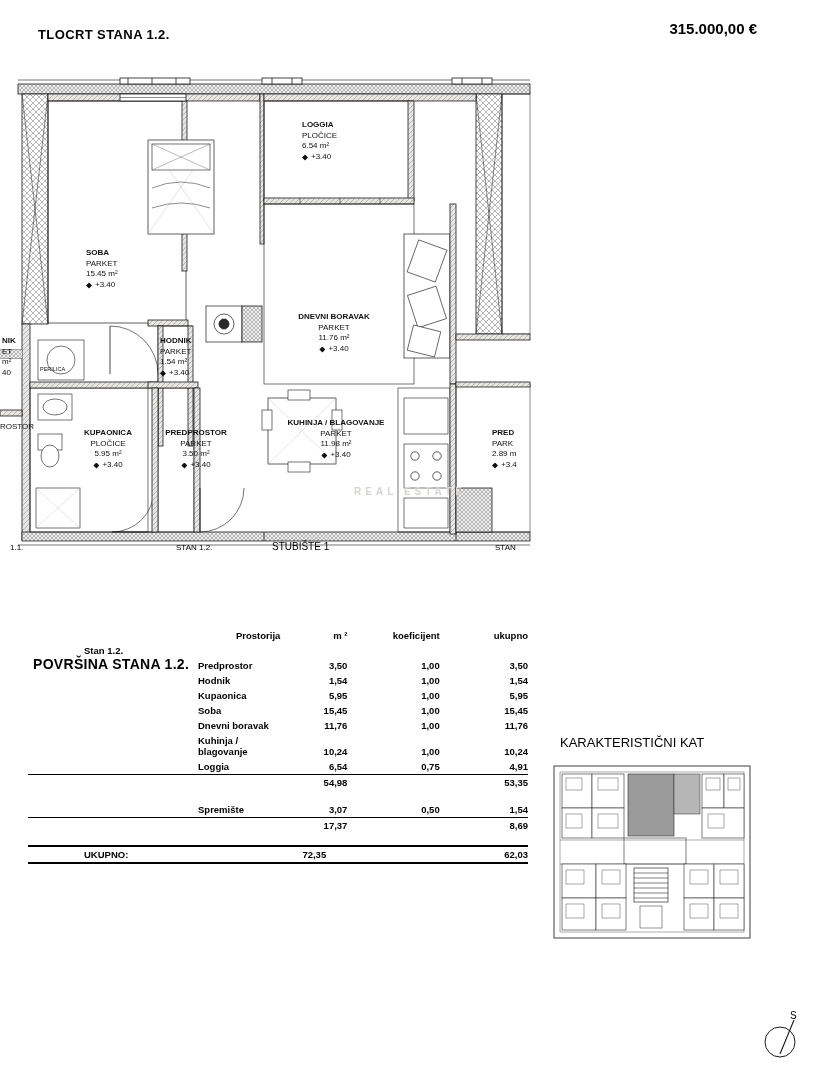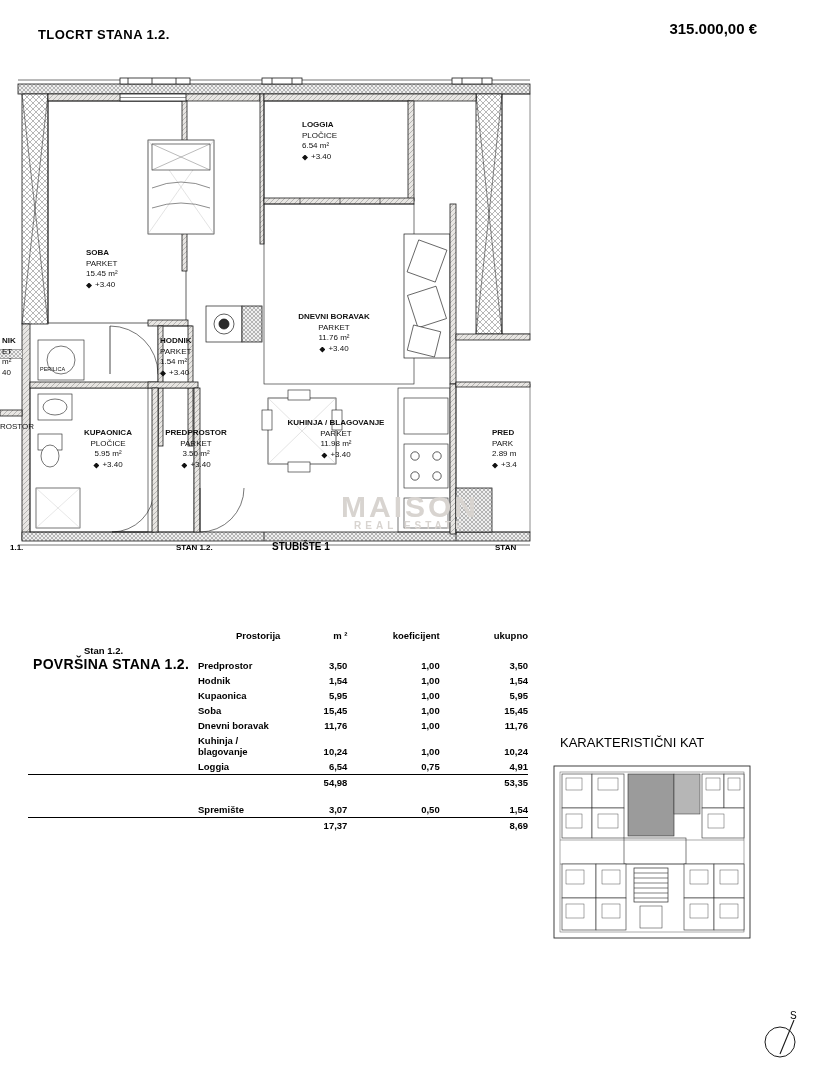--- a/index.html
+++ b/index.html
@@ -135,21 +135,21 @@
   }
   #north .lab {
     position: absolute;
     left: 30px; top: 0;
     font-size: 10px;
   }
 
   .bottom-tag {
     position: absolute;
     font-size: 8px;
-    font-weight: bold;
+    font-weight: normal;
   }
 </style>
 </head>
 <body>
 
 <div id="header">
   <div id="plan-title">TLOCRT STANA 1.2.</div>
   <div id="price">315.000,00 €</div>
 </div>
 
@@ -374,21 +374,20 @@
     <span class="lvl">+3.4</span>
   </div>
 </div>
 
 <div class="bottom-tag" style="left:10px; top:543px;">1.1.</div>
 <div class="bottom-tag" style="left:176px; top:543px;">STAN 1.2.</div>
 <div class="bottom-tag" style="left:272px; top:541px; font-size:10px;">STUBIŠTE 1</div>
 <div class="bottom-tag" style="left:495px; top:543px;">STAN</div>
 
 <div id="watermark">
-  <span>MAISON</span>
   <span class="sub">REAL ESTATE</span>
 </div>
 
 <div id="area-title">POVRŠINA STANA 1.2.</div>
 
 <div id="tbl-wrap">
   <table class="areas">
     <tbody>
       <tr class="hdr">
         <td class="c-room">Prostorija</td>
@@ -468,20 +467,30 @@
         <td class="c-koef"></td>
         <td class="c-uk">8,69</td>
       </tr>
 
       <tr class="gap">
           <td colspan="4"></td>
         </tr>
     </tbody>
   </table>
 
+  <table class="areas total-rule">
+    <tbody>
+      <tr class="total-rule">
+        <td class="c-room lbl" style="padding-left:56px !important;">UKUPNO:</td>
+        <td class="c-m2">72,35</td>
+        <td class="c-koef"></td>
+        <td class="c-uk">62,03</td>
+      </tr>
+    </tbody>
+  </table>
 </div>
 
 <div id="key-title">KARAKTERISTIČNI KAT</div>
 <div id="keyplan">
   <svg width="205" height="185" viewBox="0 0 205 185">
     <g stroke="#2b2b2b" fill="none" stroke-width="0.6">
       <rect x="2" y="6" width="196" height="172" fill="#ffffff" stroke="#2b2b2b" stroke-width="0.9"></rect>
 
       <rect x="8" y="12" width="184" height="160" fill="none" stroke="#555" stroke-width="0.5"></rect>
 

